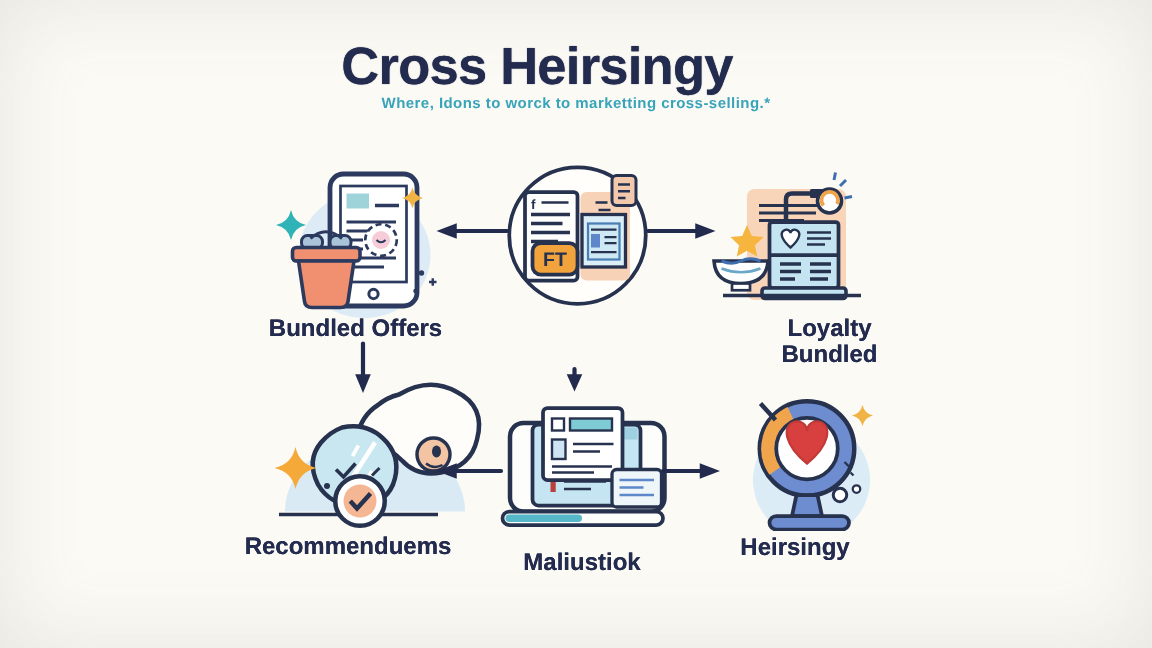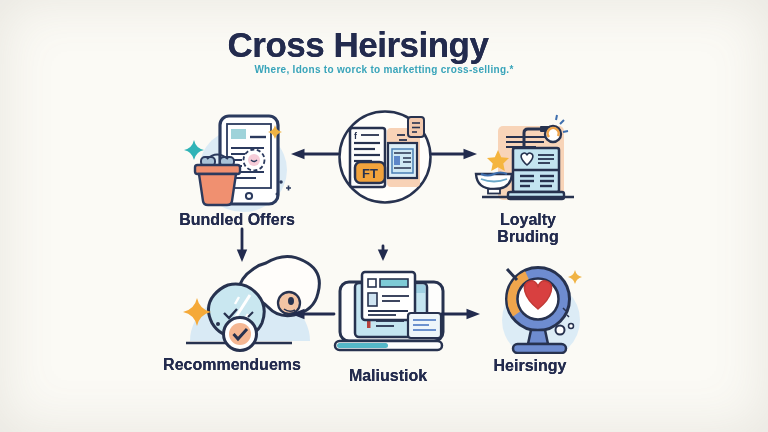--- a/index.html
+++ b/index.html
@@ -229,23 +229,23 @@
     <line x1="442" y1="314" x2="467" y2="314"></line>
     <polygon points="480,314 466.5,308.8 466.5,319.2" stroke="none"></polygon>
   </g>
 </svg>
 
 <div class="node-label" style="left:237px;top:211px">Bundled Offers</div>
 
 <div class="node-label" style="left:383px;top:211px">
 </div>
 
-<div class="node-label" style="left:528px;top:211px">
+<div class="node-label" style="left:553px;top:211px">
   <div>Loyalty</div>
-  <div>Bruding</div>
+  <div>Bundled</div>
 </div>
 
 <div class="node-label" style="left:232px;top:356px">Recommenduems</div>
 
 <div class="node-label" style="left:388px;top:367px">
   <div>Maliustiok</div>
 </div>
 
 <div class="node-label" style="left:530px;top:357px">Heirsingy</div>
 

